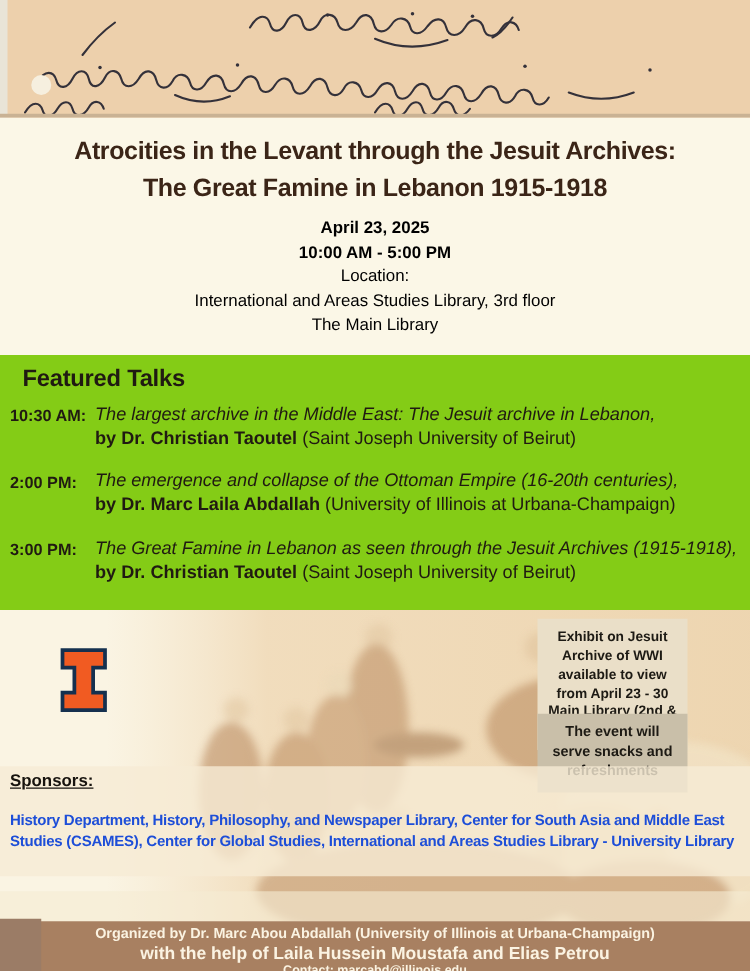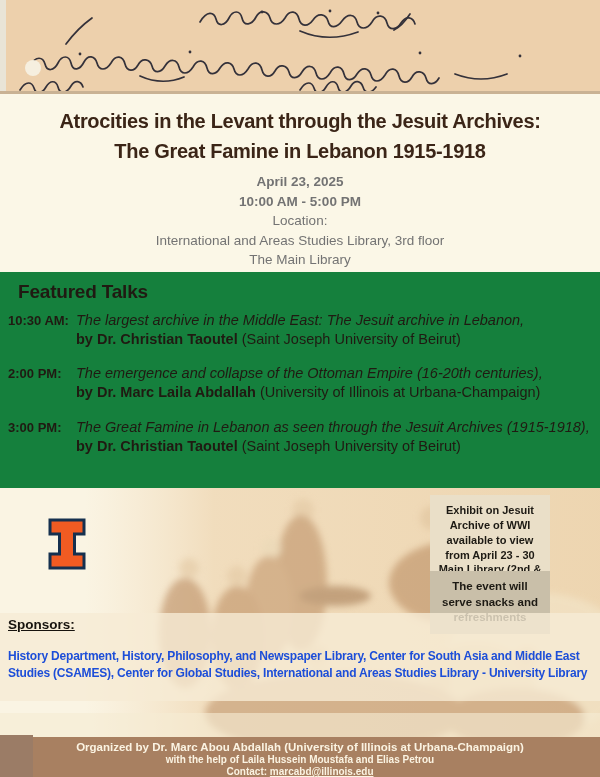--- a/index.html
+++ b/index.html
@@ -10,24 +10,24 @@
     font-family:"Liberation Sans",sans-serif;color:#221c15;
   }
   
   .manuscript{position:absolute;top:0;left:0;width:600px;height:94px;background:#edd0ac;}
   .manuscript .edge{position:absolute;top:0;left:0;width:6px;height:94px;background:#e9e4d7;}
   .manuscript svg{position:absolute;top:0;left:0;}
   .manuscript .shadow{position:absolute;bottom:0;left:0;width:100%;height:3px;background:#c9b294;}
   
   .header{position:absolute;top:94px;left:0;width:600px;height:153px;text-align:center;}
   .title{font-weight:bold;font-size:20px;line-height:1.5;color:#3b2517;letter-spacing:-0.3px;margin-top:12px;white-space:nowrap;}
-  .meta{margin-top:6px;font-size:13.5px;line-height:1.45;color:#737373;}
+  .meta{margin-top:6px;font-size:13.5px;line-height:1.45;color:#000000;}
   .meta .b{font-weight:bold;}
   
-  .talks{position:absolute;top:272px;left:0;width:600px;height:268px;background:#15803d;color:#201a12;}
+  .talks{position:absolute;top:284px;left:0;width:600px;height:268px;background:#84cc16;color:#201a12;}
   .talks h2{margin:9px 0 8px 18px;font-size:19px;letter-spacing:-0.2px;}
   .talk{display:grid;grid-template-columns:64px 1fr;column-gap:4px;padding-left:8px;margin-bottom:15px;}
   .talk .time{font-weight:bold;font-size:13px;padding-top:2px;white-space:nowrap;}
   .talk .body{font-size:14.5px;line-height:1.32;max-width:524px;}
   .talk .title-it{font-style:italic;}
   .talk .speaker{font-weight:bold;}
   
   .photo-sec{position:absolute;top:488px;left:0;width:600px;height:249px;background:#faf4e3;}
   .photo-sec svg.photo{position:absolute;top:0;left:85px;}
   .blocki{position:absolute;top:30px;left:47px;}
@@ -35,21 +35,21 @@
   .notebox.exhibit{top:7px;background:#eadfc8;}
   .notebox.snacks{top:83px;background:#c9bfa9;font-size:11.5px;}
   .sponsor-band{position:absolute;top:125px;left:0;width:600px;height:88px;background:rgba(246,235,212,0.8);}
   .lower-band{position:absolute;top:225px;left:0;width:600px;height:24px;background:rgba(246,235,212,0.62);}
   .sponsors-label{position:absolute;top:129px;left:8px;font-weight:bold;font-size:13.5px;text-decoration:underline;color:#17130e;}
   .sponsors-text{position:absolute;top:160px;left:8px;width:588px;font-weight:bold;font-size:12px;line-height:1.4;letter-spacing:-0.2px;color:#1d4ed8;}
   
   .footer{position:absolute;top:737px;left:0;width:600px;height:40px;background:#a88061;color:#fbf3e2;text-align:center;}
   .footer .leftblock{position:absolute;top:-2px;left:0;width:33px;height:42px;background:#9b7c66;}
   .footer .l1{font-weight:bold;font-size:11.5px;margin-top:4px;}
-  .footer .l2{font-weight:bold;font-size:10px;margin-top:1px;}
+  .footer .l2{font-weight:bold;font-size:14px;margin-top:1px;}
   .footer .l3{font-weight:bold;font-size:10px;margin-top:1px;}
   .footer .email{text-decoration:underline;color:#fbf3e2;cursor:pointer;}
   .ink{stroke:#34313a;stroke-width:1.7;fill:none;stroke-linecap:round;}
 </style>
 </head>
 <body>
 
 <div id="poster">
 
   <div class="manuscript">

